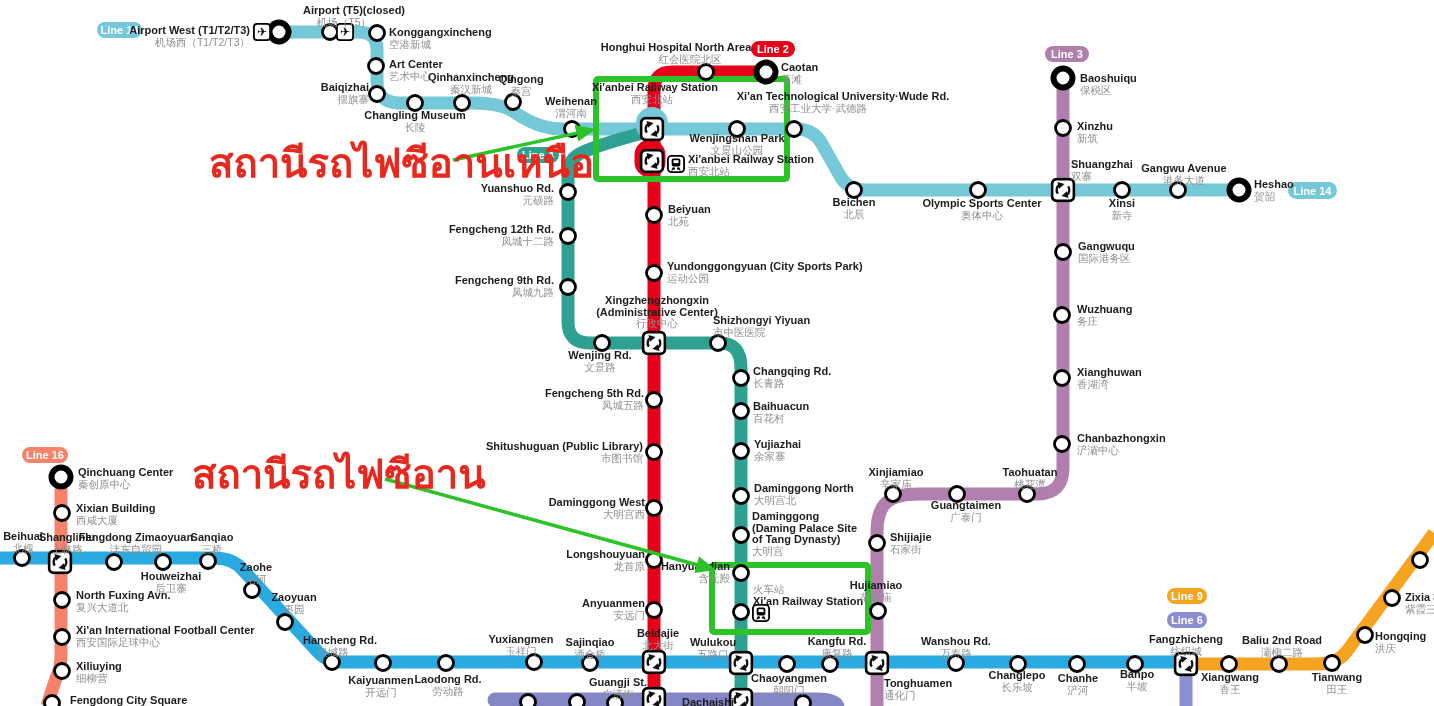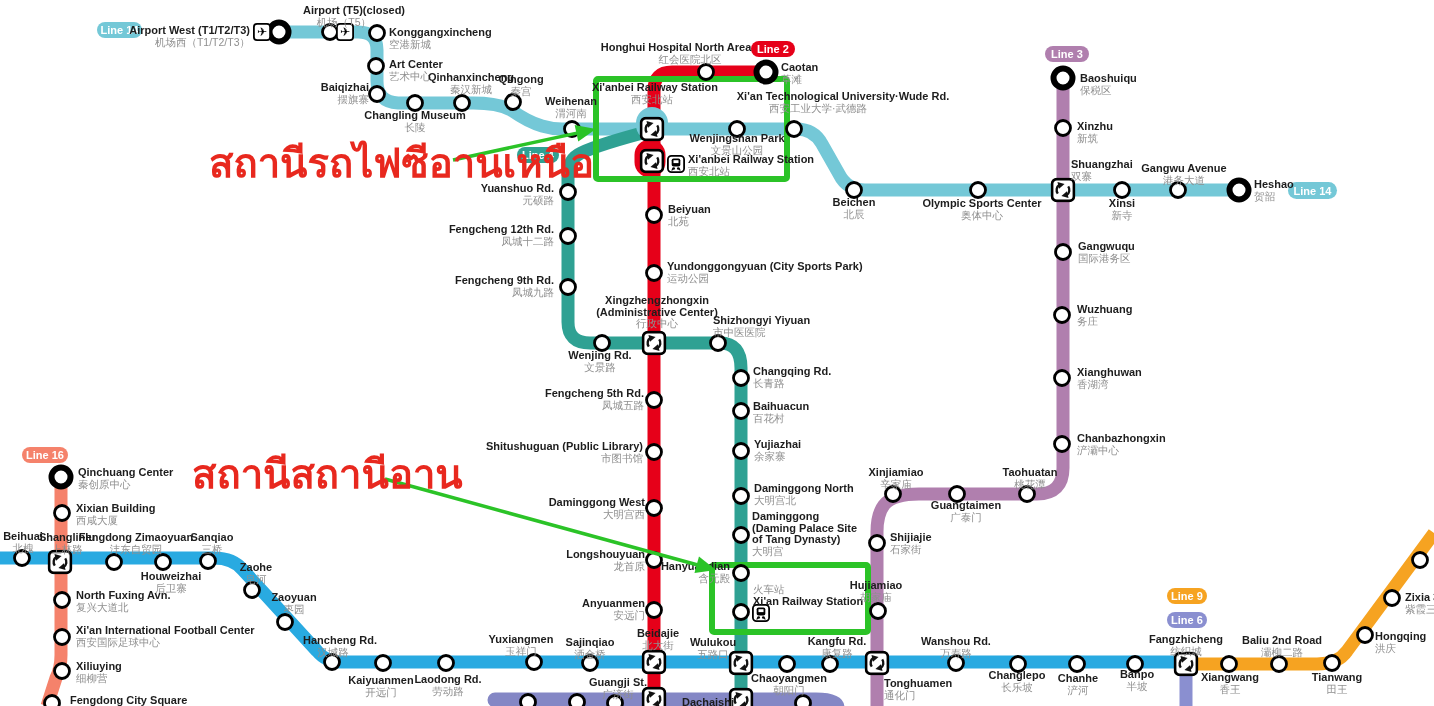--- a/index.html
+++ b/index.html
@@ -562,14 +562,14 @@
           <line x1="453" y1="160" x2="580.3632070192737" y2="132.3897942825351" stroke="#2bc327" stroke-width="3.5"></line>
           <polygon points="596,129 578.2548369866889,141.54428912417973 574.6531805614953,124.93019658215799" fill="#2bc327"></polygon>
         </g>
         <g>
           <line x1="385" y1="479" x2="700.5724158454625" y2="565.7585795828916" stroke="#2bc327" stroke-width="3.5"></line>
           <polygon points="716,570 694.4622652102393,572.8941285607125 698.9687744034171,556.5023203965163" fill="#2bc327"></polygon>
         </g>
       </g>
   </svg>
   <div class="thai" id="thai1" style="color: rgb(232, 40, 30);">สถานีรถไฟซีอานเหนือ</div>
-  <div class="thai" id="thai2" style="color: rgb(232, 40, 30);">สถานีสถานีอาน</div>
+  <div class="thai" id="thai2" style="color: rgb(232, 40, 30);">สถานีรถไฟซีอาน</div>
 </div>
 
 </body></html>

